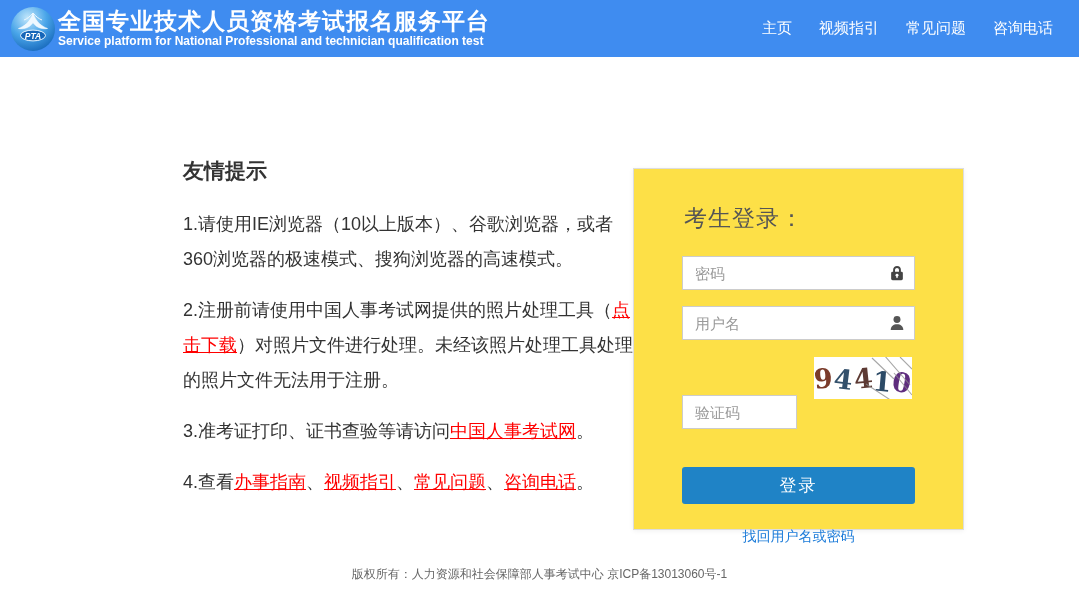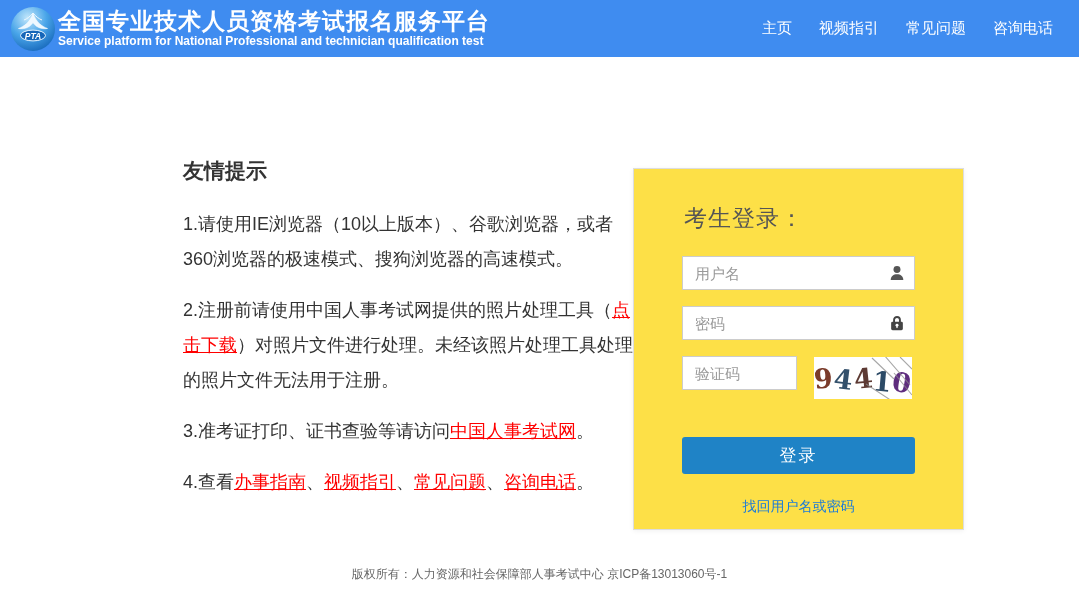--- a/index.html
+++ b/index.html
@@ -38,21 +38,21 @@
   .field input {
     width: 100%; height: 34px; border: 1px solid #ccc; background: #fff;
     font-size: 15px; color: #333; padding: 0 32px 0 12px; outline: none;
     font-family: "Liberation Sans", "DejaVu Sans", sans-serif;
   }
   .field input::placeholder { color: #999; opacity: 1; }
   .field .ficon { position: absolute; right: 9px; top: 8px; width: 18px; height: 18px; }
 
   .captcha-row { display: flex; align-items: flex-start; margin-bottom: 0; }
   .captcha-row .field { width: 115px; margin-bottom: 0; }
-  .captcha-row .field input { padding-right: 4px; }
+  .captcha-row .field input { padding-right: 4px; margin-top: 39px; }
   .captcha-img {
     position: relative; margin-left: 17px; margin-top: 1px;
     width: 98px; height: 42px; background: #fff; cursor: pointer;
     display: flex; align-items: center; justify-content: center; gap: 1px;
     font-family: "DejaVu Serif", serif; font-weight: bold; font-size: 27px;
   }
   .captcha-img span { display: inline-block; line-height: 1; }
   .cd0 { color: #7a3b2a; transform: rotate(-5deg); }
   .cd1 { color: #33506b; transform: rotate(7deg) translateY(1px); }
   .cd2 { color: #5d3a33; transform: rotate(-6deg); }
@@ -108,34 +108,34 @@
     <p><span>1.请使用IE浏览器（10以上版本）、谷歌浏览器，或者360浏览器的极速模式、搜狗浏览器的高速模式。</span></p>
     <p><span>2.注册前请使用中国人事考试网提供的照片处理工具（</span><a class="red">点击下载</a><span>）对照片文件进行处理。未经该照片处理工具处理的照片文件无法用于注册。</span></p>
     <p><span>3.准考证打印、证书查验等请访问</span><a class="red">中国人事考试网</a><span>。</span></p>
     <p><span>4.查看</span><a class="red">办事指南</a><span>、</span><a class="red">视频指引</a><span>、</span><a class="red">常见问题</a><span>、</span><a class="red">咨询电话</a><span>。</span></p>
   </div>
 
   <div class="login-card">
     <h3>考生登录：</h3>
 
     <div class="field">
-      <input type="text" placeholder="用户名" style="">
-      <svg class="ficon" viewBox="0 0 16 16">
-        <circle cx="8" cy="4.8" r="3.1" fill="#555"></circle>
-        <path d="M2.4 14.2 C2.4 10.6 5 9 8 9 C11 9 13.6 10.6 13.6 14.2 Z" fill="#555"></path>
-      </svg>
-    </div>
-
-    <div class="field">
       <input type="password" placeholder="密码" style="">
       <svg class="ficon" viewBox="0 0 16 16">
         <path d="M5.4 7.2 V5.2 a2.6 2.6 0 0 1 5.2 0 V7.2" fill="none" stroke="#444" stroke-width="1.7"></path>
         <rect x="2.8" y="6.8" width="10.4" height="7.6" rx="1.3" fill="#444"></rect>
         <circle cx="8" cy="10" r="1.3" fill="#fff"></circle>
         <rect x="7.45" y="10.4" width="1.1" height="2.1" fill="#fff"></rect>
+      </svg>
+    </div>
+
+    <div class="field">
+      <input type="text" placeholder="用户名" style="">
+      <svg class="ficon" viewBox="0 0 16 16">
+        <circle cx="8" cy="4.8" r="3.1" fill="#555"></circle>
+        <path d="M2.4 14.2 C2.4 10.6 5 9 8 9 C11 9 13.6 10.6 13.6 14.2 Z" fill="#555"></path>
       </svg>
     </div>
 
     <div class="captcha-row">
       <div class="field">
         <input type="text" placeholder="验证码" style="">
       </div>
       <div class="captcha-img" title="">
         <span class="cd0">9</span>
         <span class="cd1">4</span>

